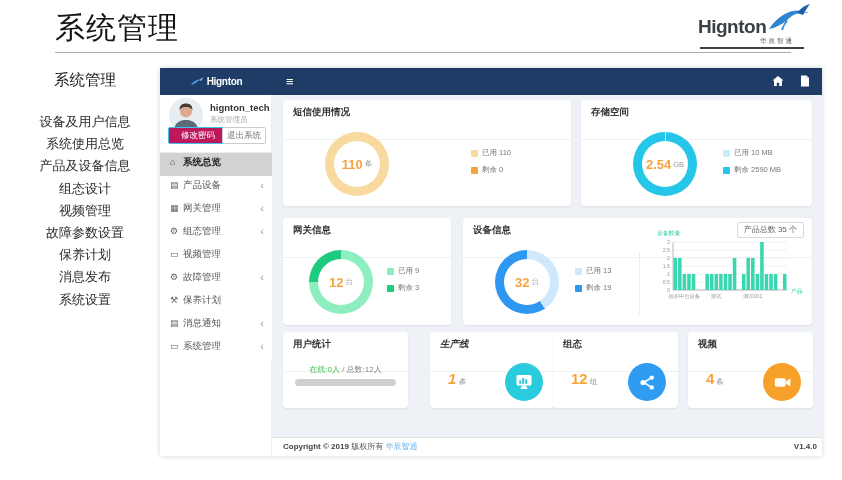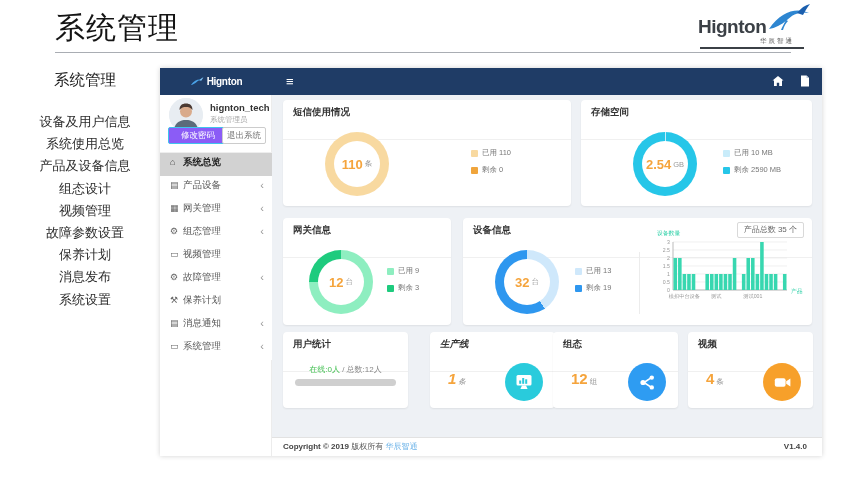--- a/index.html
+++ b/index.html
@@ -26,41 +26,41 @@
 
   
   .sidebar{position:absolute;left:0;top:0;width:112px;height:388px;background:#fff;border-right:1px solid #ececec;}
   .side-logo{position:absolute;left:0;top:0;width:112px;height:27px;background:#1f3c66;
              display:flex;align-items:center;justify-content:center;gap:3px;}
   .side-logo .w{color:#fff;font-weight:700;font-size:10px;letter-spacing:-0.3px;}
   .avatar{position:absolute;left:9px;top:30px;width:34px;height:34px;border-radius:50%;overflow:hidden;background:#e8edf2;}
   .uname{position:absolute;left:50px;top:34px;font-size:9.5px;font-weight:700;color:#333;}
   .urole{position:absolute;left:50px;top:47px;font-size:7.5px;color:#aaa;}
   .btn{position:absolute;top:59px;height:17px;font-size:8.5px;line-height:15px;text-align:center;border-radius:2px;cursor:pointer;}
-  .btn-pwd{left:8px;width:60px;background:#8b5cf6;color:#fff;border:1px solid #3fc3ee;}
+  .btn-pwd{left:8px;width:60px;background:#be185d;color:#fff;border:1px solid #3fc3ee;}
   .btn-out{left:62px;width:44px;background:#fff;color:#777;border:1px solid #ccc;}
   .smenu{position:absolute;left:0;top:84px;width:112px;list-style:none;border-top:1px solid #eee;}
   .smenu-item{position:relative;height:23px;line-height:18px;padding-left:10px;color:#555;font-size:9.5px;cursor:pointer;background:#fff;}
   .smenu-item.active{background:#d2d2d2;color:#222;font-weight:700;}
   .sicon{display:inline-block;width:13px;font-size:9px;color:#666;}
   .smenu-item.active .sicon{color:#333;}
   .schev{position:absolute;right:8px;top:0;font-size:11px;color:#999;}
 
   
   .topbar{position:absolute;left:112px;top:0;width:550px;height:27px;background:#1f3c66;}
   .hamburger{position:absolute;left:14px;top:6px;color:#fff;font-size:13px;cursor:pointer;}
   .top-icons{position:absolute;right:12px;top:7px;display:flex;gap:16px;align-items:center;}
   .top-icons span{cursor:pointer;display:flex;}
   .content{position:absolute;left:112px;top:27px;width:550px;height:342px;background:#eef1f5;}
   .dash-footer{position:absolute;left:112px;top:369px;width:550px;height:19px;background:#fff;
                border-top:1px solid #e2e2e2;font-size:8px;line-height:18px;color:#555;}
   .dash-footer .fl{position:absolute;left:11px;}
   .dash-footer .fl b{color:#444;}
   .dash-footer .fl a{color:#6cb3e8;cursor:pointer;text-decoration:none;}
-  .dash-footer .fr{position:absolute;right:15px;font-weight:700;color:#444;}
+  .dash-footer .fr{position:absolute;right:5px;font-weight:700;color:#444;}
 
   
   .card{position:absolute;background:#fff;border-radius:4px;box-shadow:0 1px 2px rgba(0,0,0,0.07);}
   .card-hd{height:40px;line-height:24px;padding:0 10px;font-size:9.5px;font-weight:700;color:#333;
            border-bottom:1px solid #f0f0f0;position:relative;}
   .badge{position:absolute;right:8px;top:4px;height:16px;line-height:14px;padding:0 6px;
          border:1px solid #d9d9d9;border-radius:2px;font-size:8px;font-weight:400;color:#666;background:#fff;}
 
   .sms-card{left:123px;top:32px;width:288px;height:106px;}
   .storage-card{left:421px;top:32px;width:231px;height:106px;}

